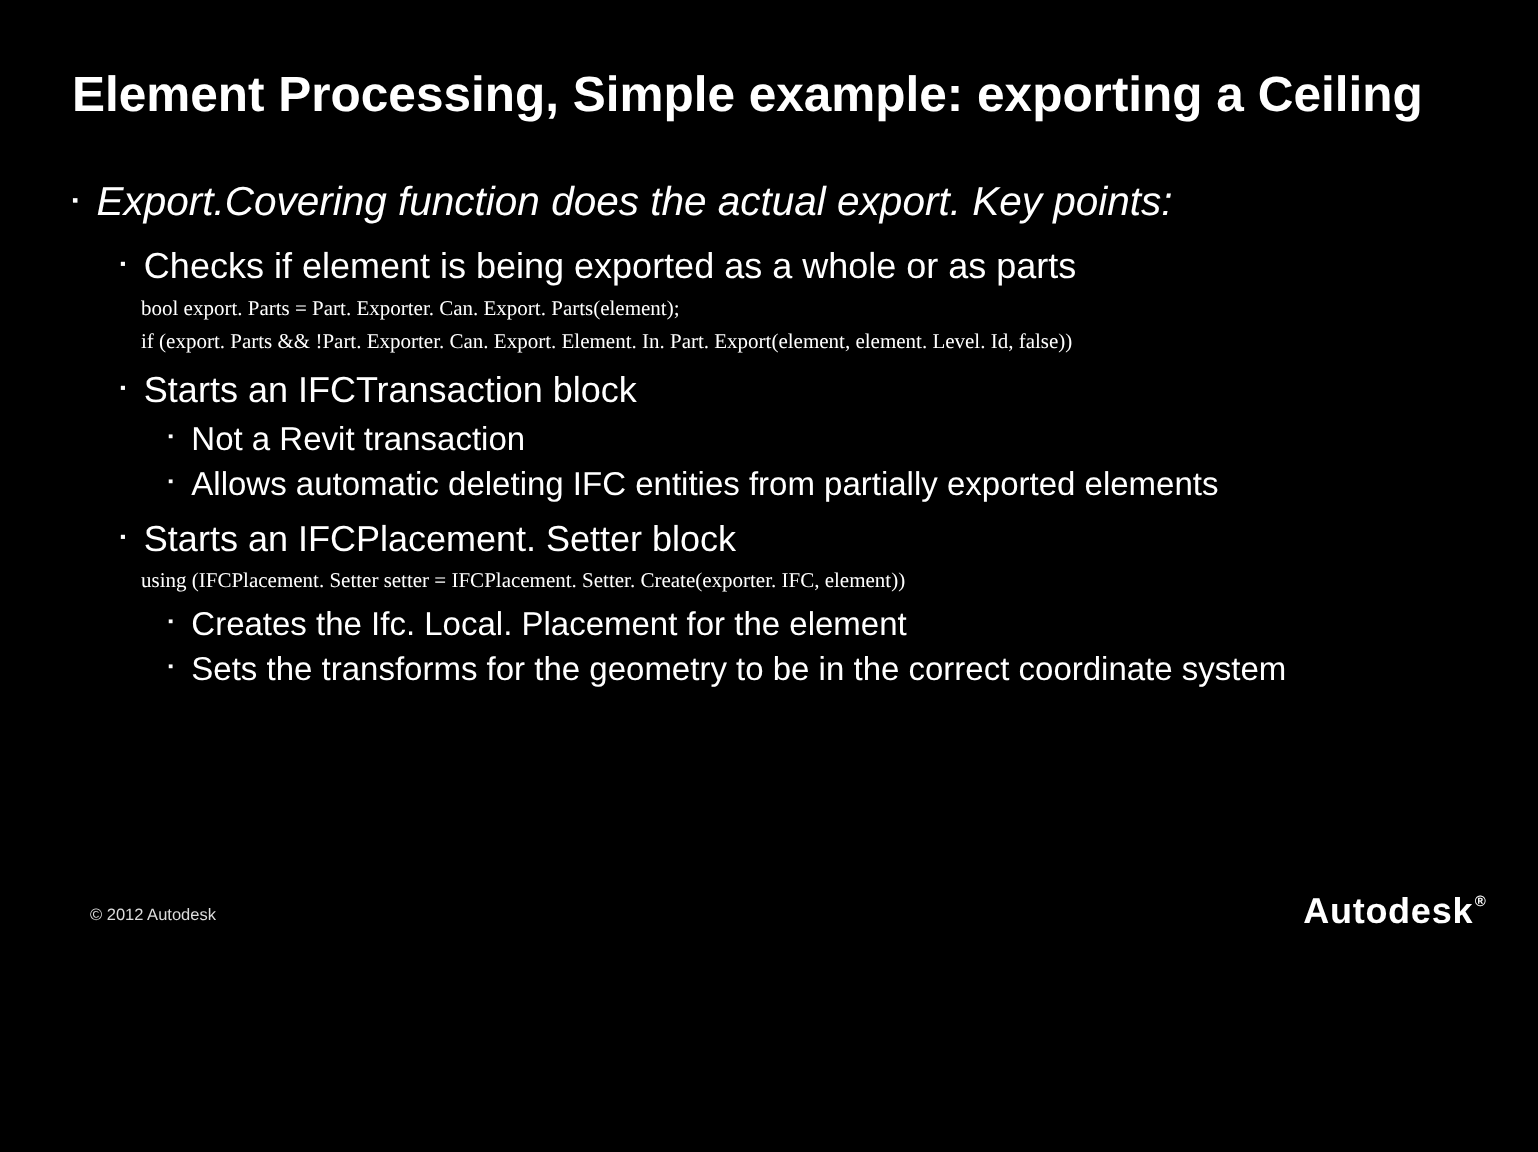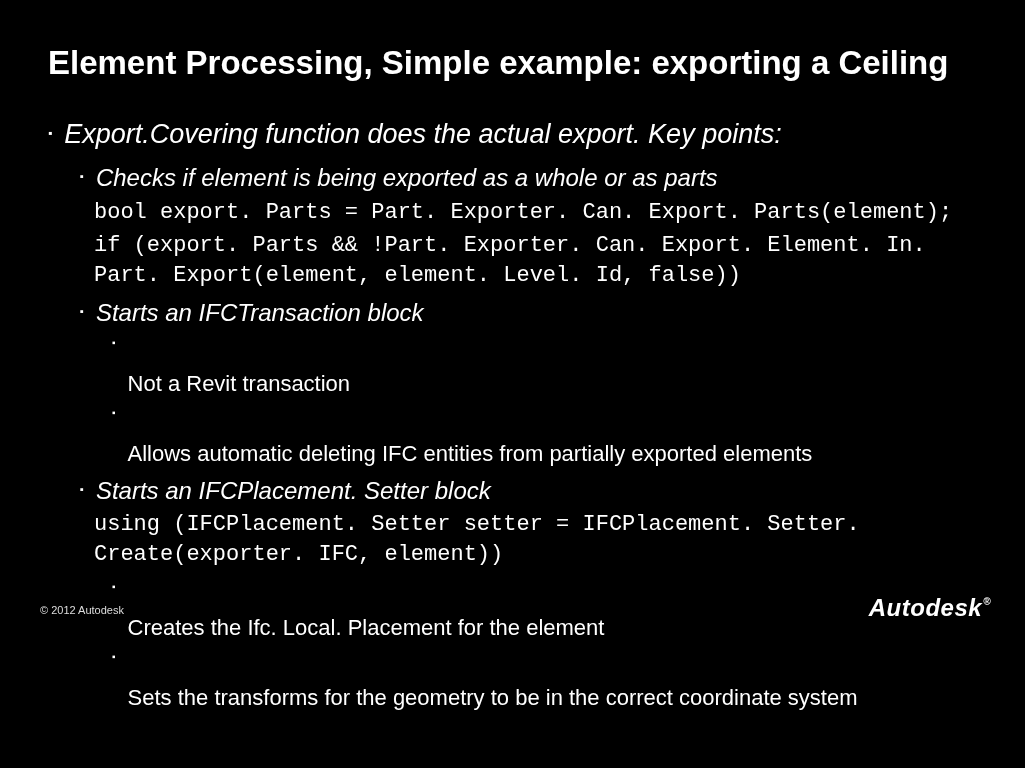--- a/index.html
+++ b/index.html
@@ -6,30 +6,30 @@
   html, body { width: 1025px; height: 768px; background: #000; color: #fff; font-family: Arial, Helvetica, sans-serif; overflow: hidden; }
   .slide { position: relative; width: 1025px; height: 642px; padding: 42px 48px 0 48px; }
   .title { font-size: 33px; font-weight: bold; line-height: 1.25; margin-bottom: 34px; }
   .bullet-row { display: flex; align-items: flex-start; }
   .marker { font-size: 12px; line-height: 1; margin-right: 12px; flex-shrink: 0; }
   .l1 { margin-left: 0; }
   .l1 .marker { margin-top: 10px; }
   .l1 .text { font-size: 27px; line-height: 1.3; font-style: italic; }
   .l2 { margin-left: 32px; margin-top: 10px; }
   .l2 .marker { font-size: 11px; margin-top: 9px; }
-  .l2 .text { font-size: 24px; line-height: 1.3; font-style: italic; }
+  .l2 .text { font-size: 24px; line-height: 1.3; }
   .l3 { margin-left: 64px; margin-top: 2px; }
   .l3 .marker { font-size: 10px; margin-top: 8px; }
-  .l3 .text { font-size: 22px; line-height: 1.3; margin-top: 40px; }
-  .code { margin-left: 46px; font-size: 22px; line-height: 1.35; margin-top: 4px; margin-bottom: 4px; font-family: Liberation Mono, monospace; }
+  .l3 .text { font-size: 22px; line-height: 1.3; }
+  .code { margin-left: 46px; font-size: 14px; line-height: 1.35; margin-top: 4px; margin-bottom: 4px; font-family: Liberation Serif, serif; }
   .code-indent { margin-left: 160px; }
   .gap-sm { margin-top: 6px; }
-  .footer { position: absolute; left: 40px; bottom: 26px; font-size: 11px; color: #ddd; }
+  .footer { position: absolute; left: 60px; bottom: 26px; font-size: 11px; color: #ddd; }
   .logo { position: absolute; right: 34px; bottom: 20px; }
-  .logo-text { font-size: 24px; font-weight: bold; letter-spacing: 0.5px; color: #fff; display: flex; align-items: flex-start; font-style: italic; }
+  .logo-text { font-size: 24px; font-weight: bold; letter-spacing: 0.5px; color: #fff; display: flex; align-items: flex-start; }
   .logo-reg { font-size: 10px; margin-top: 2px; margin-left: 1px; }
 </style>
 </head>
 <body>
 
 <div class="slide">
 
   <div class="title">Element Processing, Simple example: exporting a Ceiling</div>
 
   <div class="bullet-row l1">

